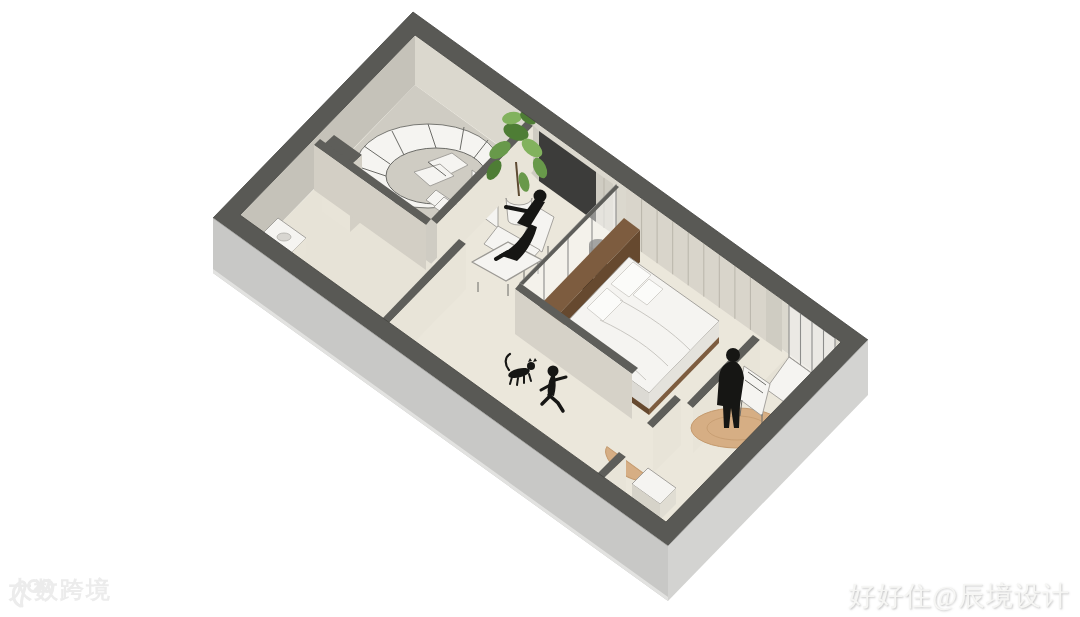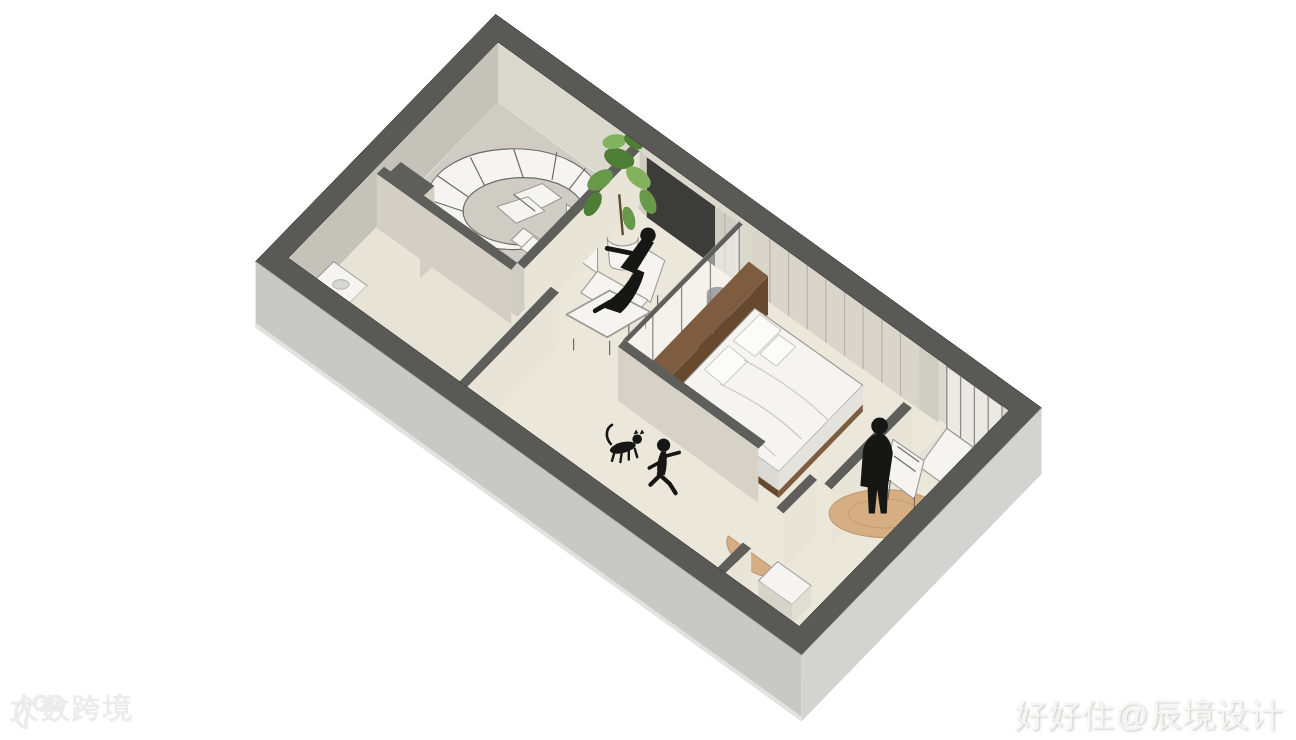--- a/index.html
+++ b/index.html
@@ -1,17 +1,17 @@
 <!DOCTYPE html>
 <html><head>
 <meta charset="utf-8">
 <style>
   html,body{margin:0;padding:0;background:#ffffff;}
   .stage{position:relative;width:1080px;height:617px;background:#ffffff;overflow:hidden;
-         font-family:Liberation Sans, sans-serif;}
+         font-family:Liberation Serif, serif;}
   svg{position:absolute;left:0;top:0;}
   
   .walltop{fill:#595955;stroke:#454541;stroke-width:.8;}
   .ptop{fill:#5e5e5a;}
   .exsw{fill:#c8c8c6;}
   .exse{fill:#d3d3d1;}
   .exstep{fill:#e2e2e0;}
   .innw{fill:#c5c2b9;}
   .inne{fill:#dbd8ce;}
   .floor{fill:#ebe7db;}

